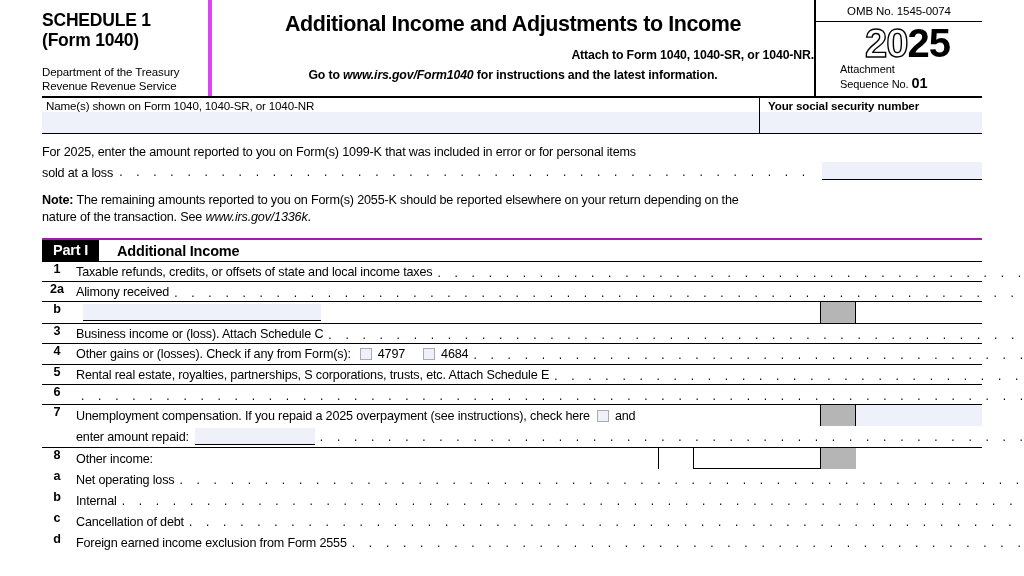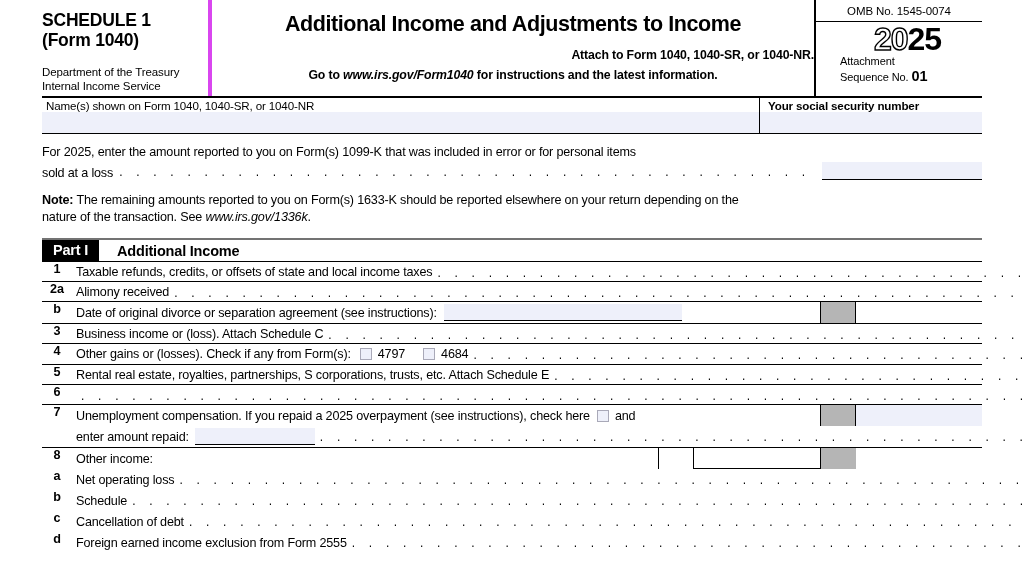--- a/index.html
+++ b/index.html
@@ -21,21 +21,21 @@
 
   .hdr-center { flex: 1; text-align: center; padding-top: 12px; }
   .form-title { font-size: 21.5px; font-weight: bold; letter-spacing: -0.4px; }
   .attach-line { font-size: 12.3px; font-weight: bold; margin-top: 11px; letter-spacing: -0.15px; text-align: right; }
   .goto-line { font-size: 12.3px; font-weight: bold; margin-top: 6px; letter-spacing: -0.15px; }
   .goto-line i { font-style: italic; }
 
   .hdr-right { width: 168px; border-left: 2px solid #000; text-align: center; padding-top: 5px; }
   .omb { font-size: 11.5px; letter-spacing: -0.1px; padding-bottom: 4px; border-bottom: 1px solid #000; }
   .yearblk { padding-top: 2px; }
-  .year { font-size: 32px; font-weight: bold; line-height: 0.95; letter-spacing: -1px; padding-left: 17px; }
+  .year { font-size: 40px; font-weight: bold; line-height: 0.95; letter-spacing: -1px; padding-left: 17px; }
   .year .hollow { color: #fff; -webkit-text-stroke: 1.4px #000; }
   .attach-seq { font-size: 11px; line-height: 1.12; text-align: left; padding-left: 24px; margin-top: 1px; letter-spacing: -0.1px; }
   .attach-seq .num { font-size: 14.5px; font-weight: bold; }
 
   
   .namerow { margin: 0 42px; border-top: 2px solid #000; border-bottom: 2px solid #000; display: flex; height: 38px; }
   .name-cell { flex: 1; border-right: 1.5px solid #000; }
   .ssn-cell { width: 222px; }
   .cell-label { font-size: 11.6px; padding: 1px 0 0 4px; letter-spacing: -0.15px; }
   .ssn-cell .cell-label { font-weight: bold; padding-left: 8px; }
@@ -46,21 +46,21 @@
   .kline1 { line-height: 1.38; }
   .kline2 { display: flex; align-items: flex-end; margin-top: 1px; }
   .kline2 .txt { white-space: nowrap; }
   .leaders { flex: 1; overflow: hidden; white-space: nowrap; color: #000; letter-spacing: 5.2px; margin: 0 5px 1px 6px; font-size: 12px; }
   .kamount { width: 160px; height: 18px; background: #eef0fa; border-bottom: 1.2px solid #000; }
   .note { margin-top: 12px; line-height: 1.35; }
   .note b { font-weight: bold; }
   .note i { font-style: italic; }
 
   
-  .parti { margin: 11px 42px 0 42px; border-top: 2px solid #737373; display: flex; align-items: center; height: 23px; }
+  .parti { margin: 11px 42px 0 42px; border-top: 2px solid #a21caf; display: flex; align-items: center; height: 23px; }
   .parti-box { background: #000; color: #fff; font-weight: bold; font-size: 14.5px; padding: 2px 11px 3px 11px; letter-spacing: -0.2px; }
   .parti-title { font-weight: bold; font-size: 14.5px; margin-left: 18px; letter-spacing: -0.2px; }
 
   
   .tbl { margin: 0 42px; border-top: 1.5px solid #000; }
   .row { display: flex; align-items: stretch; border-bottom: 1px solid #000; }
   .row.nb { border-bottom: none; }
   .desc { flex: 1; display: flex; align-items: center; padding-left: 4px; font-size: 12.6px; letter-spacing: -0.17px; min-height: 20px; }
   .lineno { width: 30px; flex: none; font-weight: bold; text-align: center; font-size: 12.6px; }
   .lineno.sub { font-weight: bold; }
@@ -92,21 +92,21 @@
 
   <div class="header">
 
     <div class="hdr-left">
       <div class="sched-title">
         <div>SCHEDULE 1</div>
         <div>(Form 1040)</div>
       </div>
       <div class="dept">
         <div>Department of the Treasury</div>
-        <div>Internal Income Service</div>
+        <div>Revenue Revenue Service</div>
       </div>
     </div>
 
     <div class="hdr-center">
       <div class="form-title">Additional Income and Adjustments to Income</div>
       <div class="attach-line">Attach to Form 1040, 1040-SR, or 1040-NR.</div>
       <div class="goto-line"><span>Go to </span><i>www.irs.gov/Form1040</i><span> for instructions and the latest information.</span></div>
     </div>
 
     <div class="hdr-right">
@@ -133,21 +133,21 @@
   </div>
 
   <div class="kblock">
     <div class="kline1">For 2025, enter the amount reported to you on Form(s) 1099-K that was included in error or for personal items</div>
     <div class="kline2">
       <span class="txt">sold at a loss</span>
       <span class="leaders">. . . . . . . . . . . . . . . . . . . . . . . . . . . . . . . . . . . . . . . . . . . . . . . . . . . . . . . . . . . .</span>
       <span class="kamount"></span>
     </div>
     <div class="note">
-      <b>Note:</b><span> The remaining amounts reported to you on Form(s) 1633-K should be reported elsewhere on your return depending on the</span><br>
+      <b>Note:</b><span> The remaining amounts reported to you on Form(s) 2055-K should be reported elsewhere on your return depending on the</span><br>
       <span>nature of the transaction. See </span><i>www.irs.gov/1336k</i><span>.</span>
     </div>
   </div>
 
   <div class="parti">
     <div class="parti-box">Part I</div>
     <div class="parti-title">Additional Income</div>
   </div>
 
   <div class="tbl">
@@ -166,21 +166,20 @@
       <div class="desc">
         <span class="dtext">Alimony received</span>
         <span class="dleaders">. . . . . . . . . . . . . . . . . . . . . . . . . . . . . . . . . . . . . . . . . . . . . . . . . . . . . . . . . . . .</span>
       </div>
 
     </div>
 
     <div class="row" style="height:22px;">
       <div class="lineno">b</div>
       <div class="desc">
-        <span class="dtext">Date of original divorce or separation agreement (see instructions):</span>
         <span class="inlinefield" style="width:238px;margin-left:7px;"></span>
       </div>
       <div class="numcell gray"></div>
       <div class="amtcell white"></div>
     </div>
 
     <div class="row" style="height:20px;">
       <div class="lineno">3</div>
       <div class="desc">
         <span class="dtext">Business income or (loss). Attach Schedule C</span>
@@ -256,21 +255,21 @@
       <div class="desc">
         <span class="dtext">Net operating loss</span>
         <span class="dleaders">. . . . . . . . . . . . . . . . . . . . . . . . . . . . . . . . . . . . . . . . . . . . . . . . . . . . . . . . . . . .</span>
       </div>
 
     </div>
 
     <div class="row nb" style="height:21px;">
       <div class="lineno sub">b</div>
       <div class="desc">
-        <span class="dtext">Schedule</span>
+        <span class="dtext">Internal</span>
         <span class="dleaders">. . . . . . . . . . . . . . . . . . . . . . . . . . . . . . . . . . . . . . . . . . . . . . . . . . . . . . . . . . . .</span>
       </div>
 
     </div>
 
     <div class="row nb" style="height:21px;">
       <div class="lineno sub">c</div>
       <div class="desc">
         <span class="dtext">Cancellation of debt</span>
         <span class="dleaders">. . . . . . . . . . . . . . . . . . . . . . . . . . . . . . . . . . . . . . . . . . . . . . . . . . . . . . . . . . . .</span>

